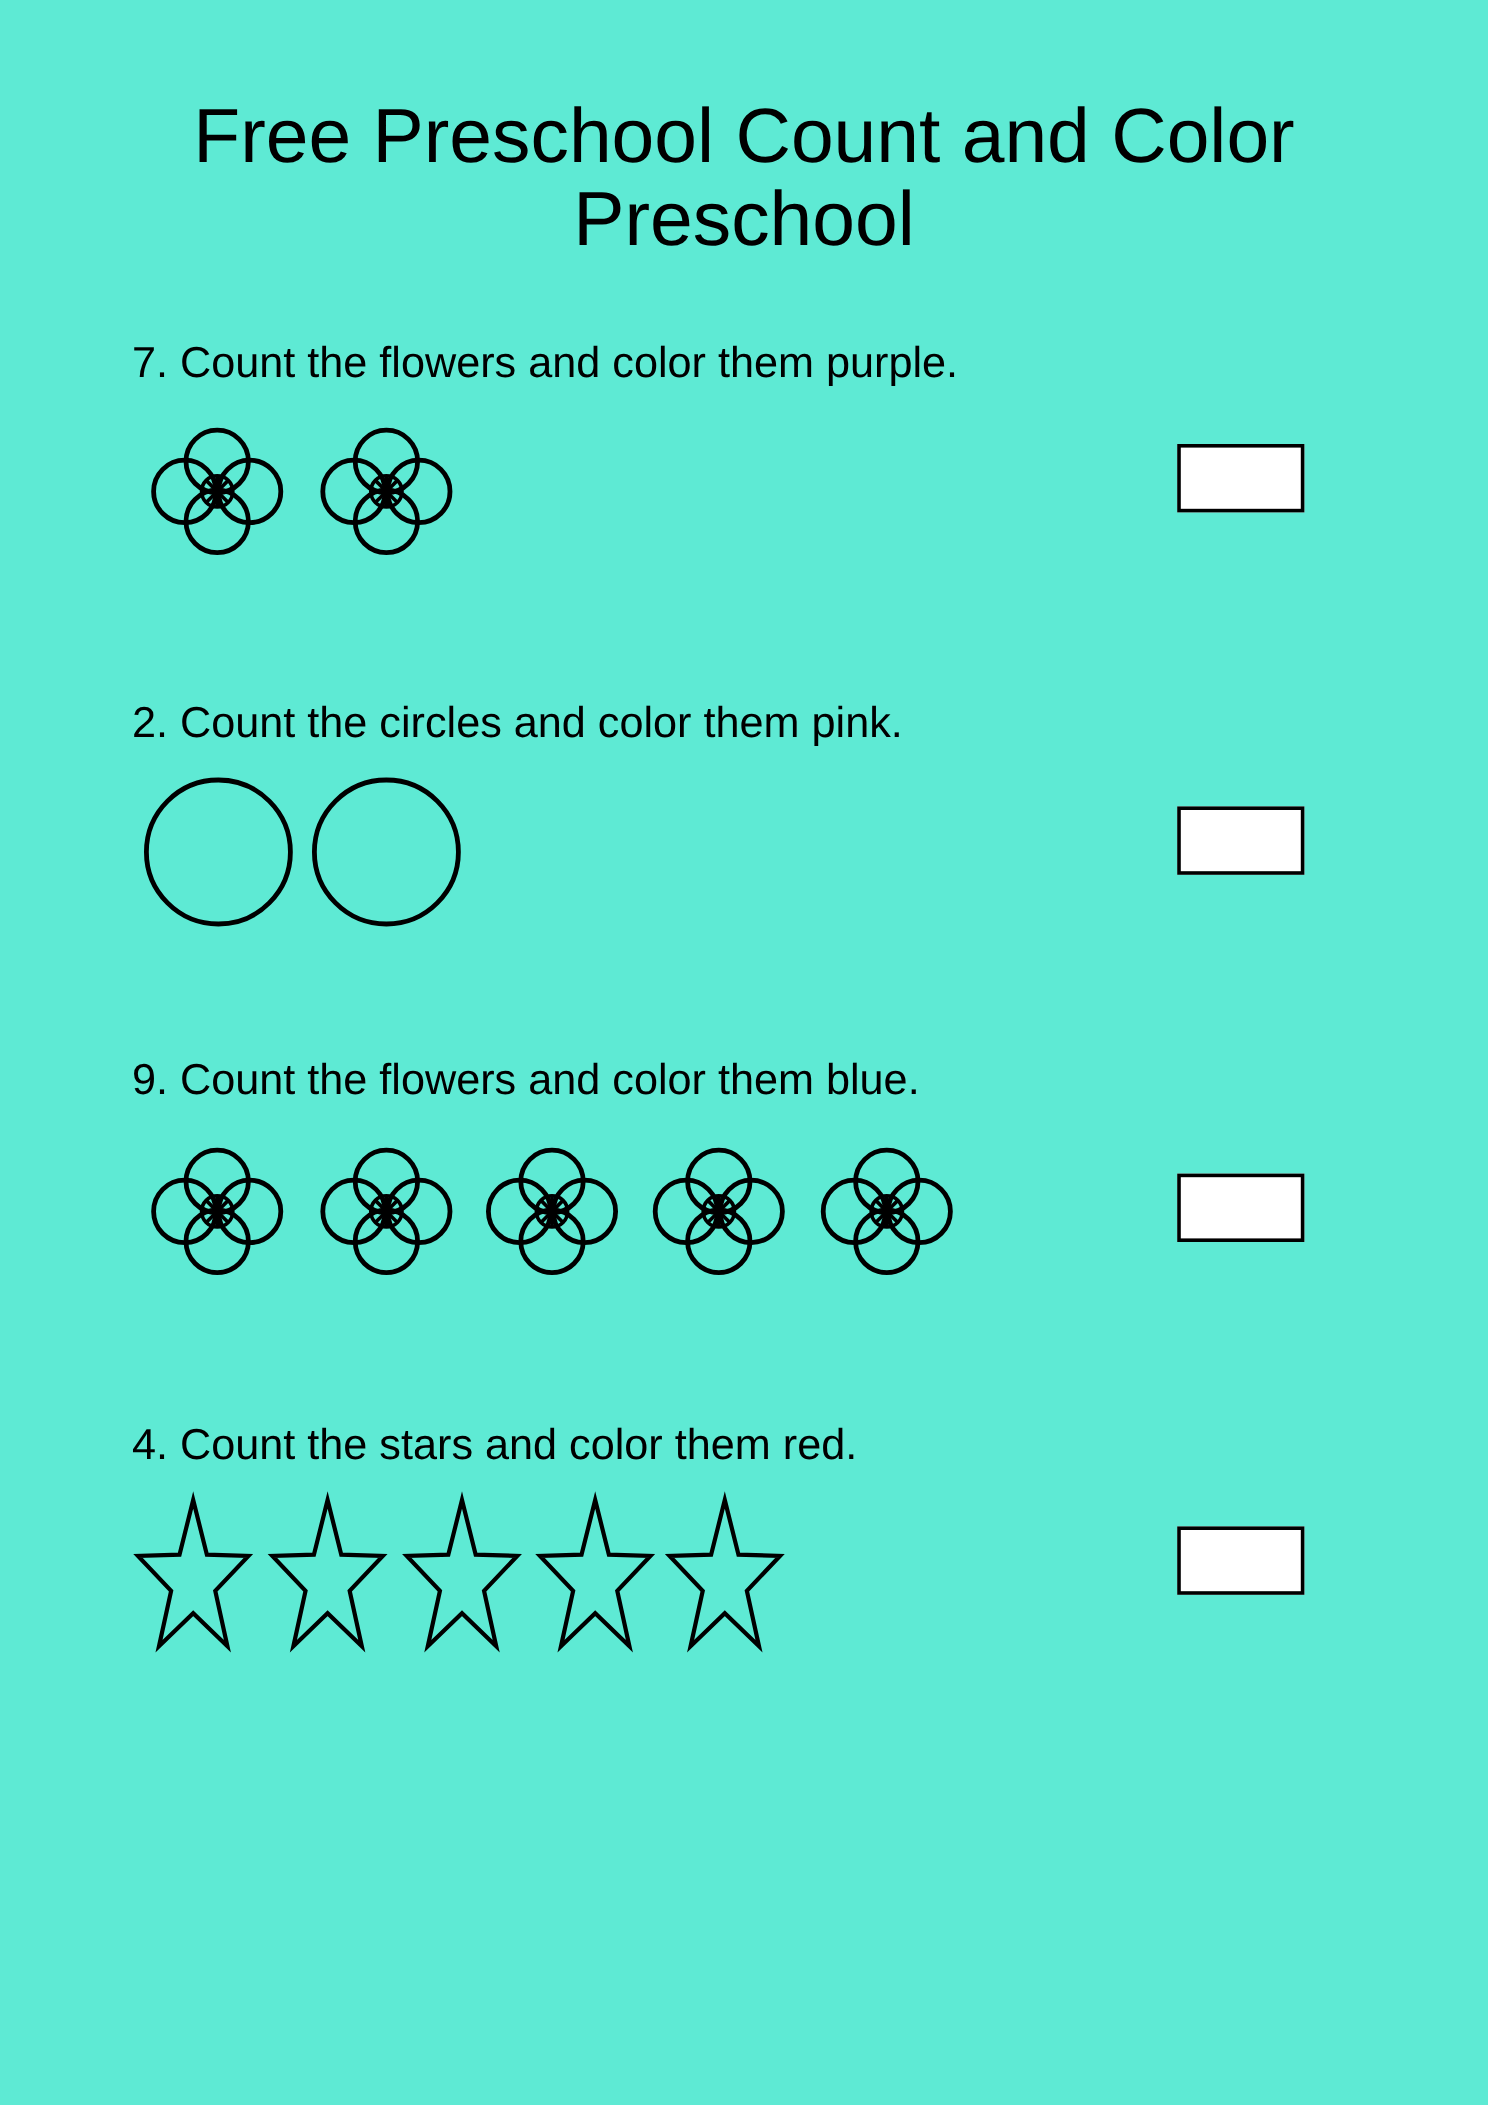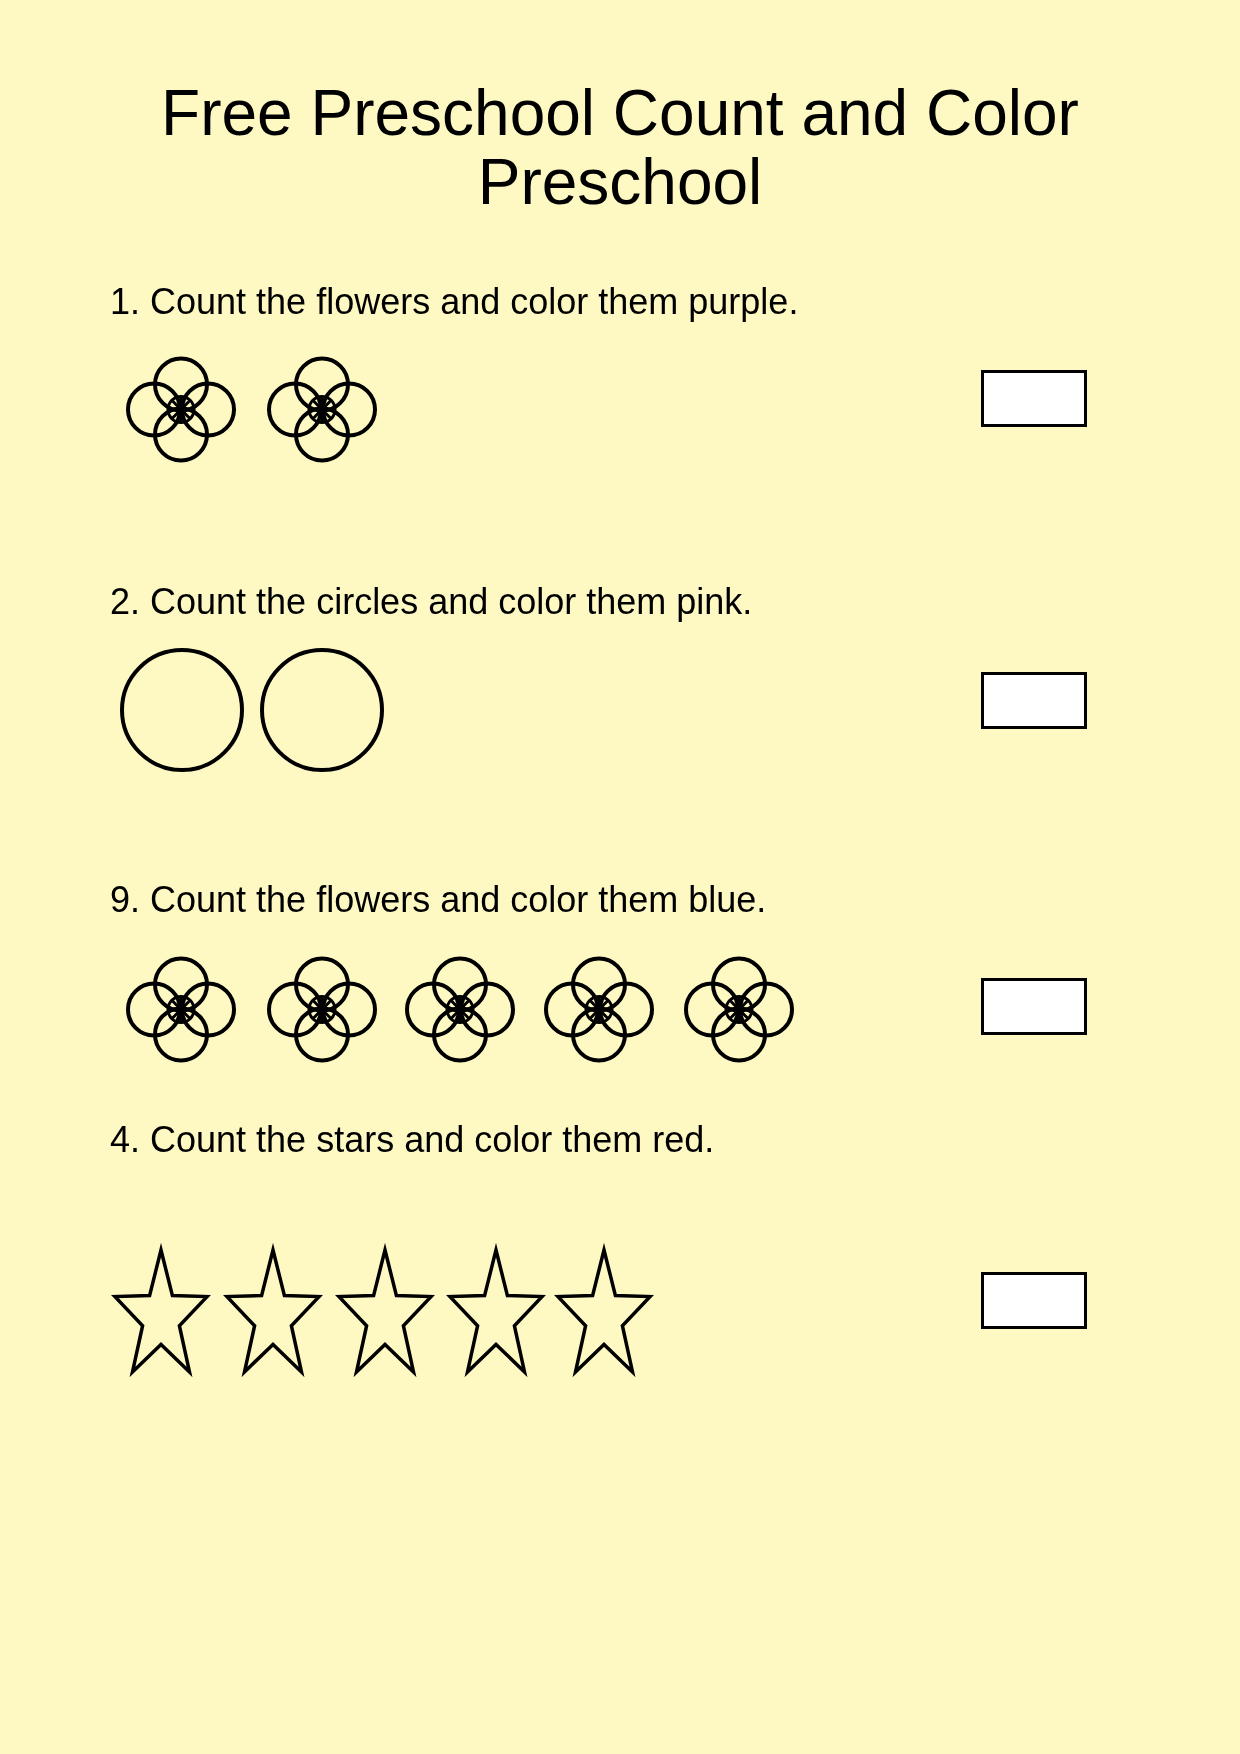--- a/index.html
+++ b/index.html
@@ -1,20 +1,20 @@
 <!DOCTYPE html>
 <html><head>
 <meta charset="utf-8">
 <style>
   html, body { margin: 0; padding: 0; background: #ffffff; }
   .page {
     position: relative;
     width: 1240px;
     height: 1754px;
-    background: #fef9c3;
+    background: #5eead4;
     font-family: "Liberation Sans", sans-serif;
     color: #000000;
     overflow: hidden;
   }
   .title {
     position: absolute;
     top: 79px;
     left: 0;
     right: 0;
     margin: 0;
@@ -45,21 +45,21 @@
   }
 </style>
 </head>
 <body>
 
 <div class="page">
 
   <h1 class="title"><span>Free Preschool Count and Color</span><br><span>Preschool</span></h1>
 
   <section>
-    <p class="prompt" style="top: 281px;">1. Count the flowers and color them purple.</p>
+    <p class="prompt" style="top: 281px;">7. Count the flowers and color them purple.</p>
     <div class="shapes">
         <div class="shape" style="left: 127px; top: 357px;">
           <svg width="108" height="105" viewBox="0 0 108 105" fill="none" stroke="#000000">
     <circle cx="54" cy="27.5" r="26" stroke-width="4"></circle>
     <circle cx="27" cy="52.5" r="26" stroke-width="4"></circle>
     <circle cx="81" cy="52.5" r="26" stroke-width="4"></circle>
     <circle cx="54" cy="77.5" r="26" stroke-width="4"></circle>
     <circle cx="54" cy="52.5" r="13" stroke-width="3"></circle>
             <line x1="54" y1="52.5" x2="54.0" y2="39.5" stroke-width="3"></line>
             <line x1="54" y1="52.5" x2="63.2" y2="43.3" stroke-width="3"></line>
@@ -195,21 +195,21 @@
             <line x1="54" y1="52.5" x2="44.8" y2="61.7" stroke-width="3"></line>
             <line x1="54" y1="52.5" x2="41.0" y2="52.5" stroke-width="3"></line>
             <line x1="54" y1="52.5" x2="44.8" y2="43.3" stroke-width="3"></line>
           </svg>
         </div>
       </div>
     <div class="answer-box" style="left: 981px; top: 978px; width: 106px; height: 57px;"></div>
   </section>
 
   <section>
-    <p class="prompt" style="top: 1119px;">4. Count the stars and color them red.</p>
+    <p class="prompt" style="top: 1183px;">4. Count the stars and color them red.</p>
     <div class="shapes">
         <div class="shape" style="left: 115px; top: 1250px;">
           <svg width="92" height="122" viewBox="0 0 92 122" fill="none" stroke="#000000">
     <polygon points="46,0 57.4,45.6 92,46.6 64.4,75.7 74.5,121.9 46,94.4 17.5,121.9 27.6,75.7 0,46.6 34.6,45.6" stroke-width="3.5" stroke-miterlimit="8"></polygon>
           </svg>
         </div>
         <div class="shape" style="left: 227px; top: 1250px;">
           <svg width="92" height="122" viewBox="0 0 92 122" fill="none" stroke="#000000">
     <polygon points="46,0 57.4,45.6 92,46.6 64.4,75.7 74.5,121.9 46,94.4 17.5,121.9 27.6,75.7 0,46.6 34.6,45.6" stroke-width="3.5" stroke-miterlimit="8"></polygon>
           </svg>

